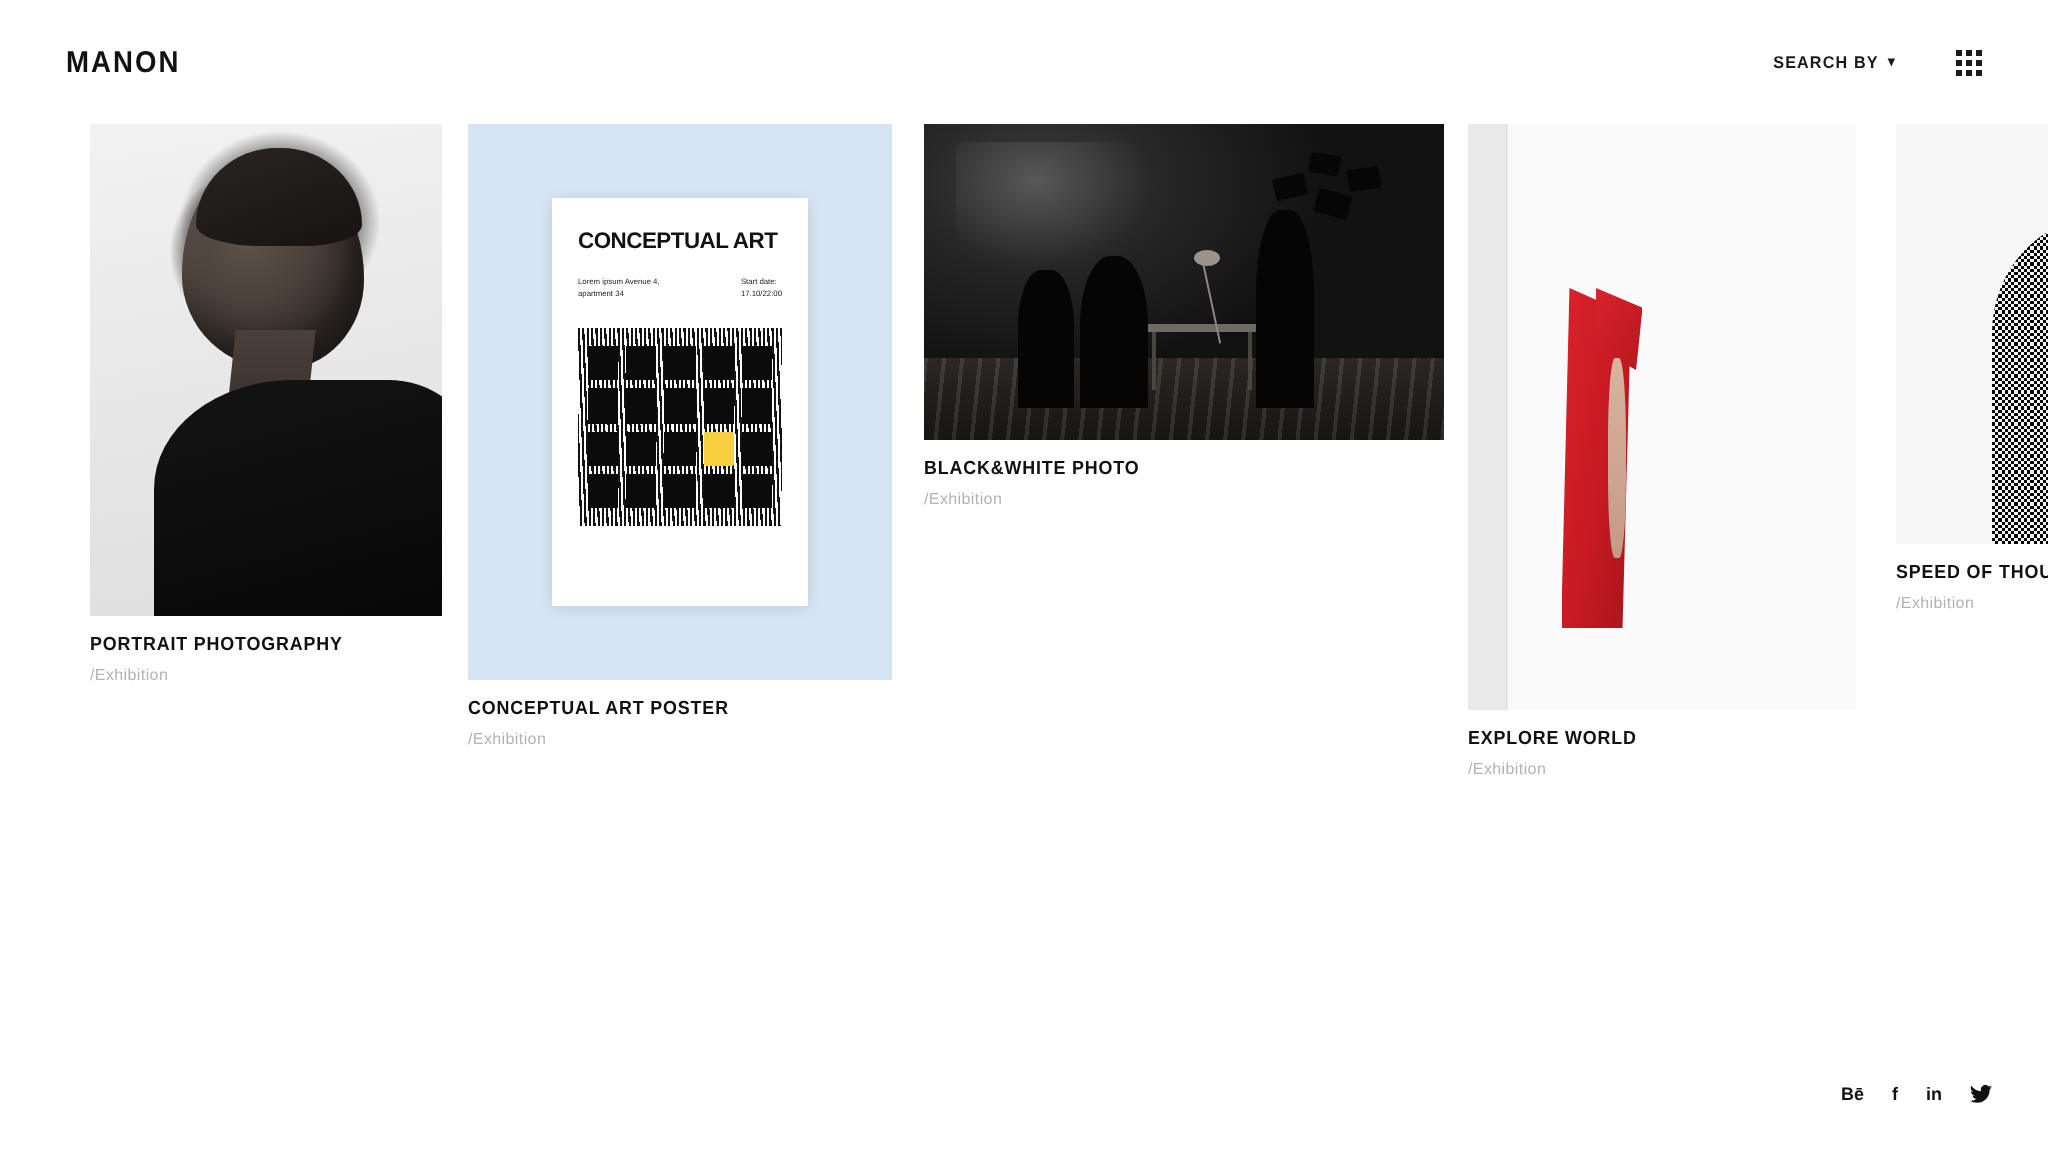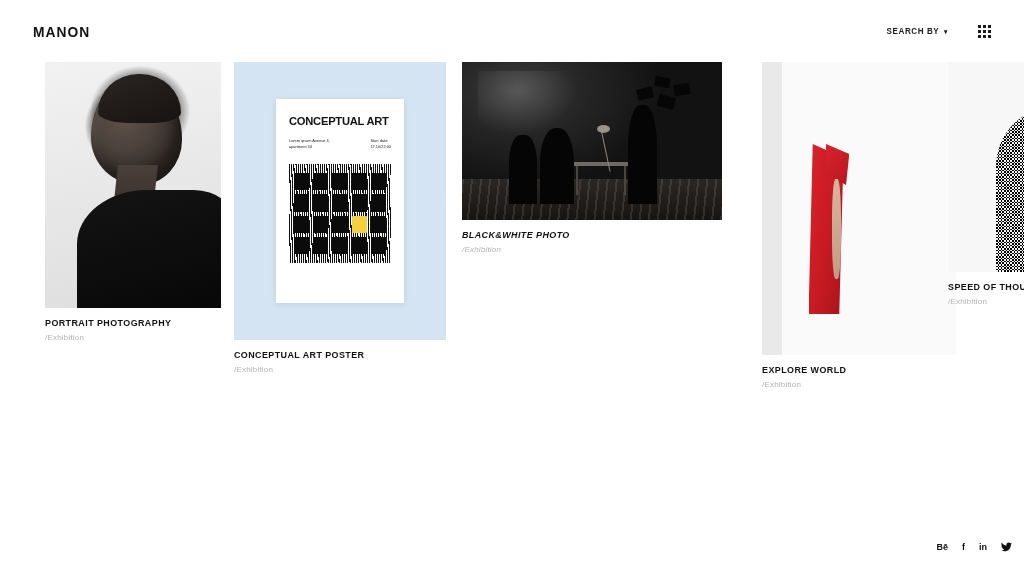--- a/index.html
+++ b/index.html
@@ -109,24 +109,24 @@
     color: #b3b3b3;
   }
 
   
   #card-portrait  { left: 33px;  top: 62px;  width: 156px; }
   #card-portrait  .thumb { width: 176px; height: 246px; }
 
   #card-poster    { left: 222px; top: 62px;  width: 212px; }
   #card-poster    .thumb { width: 212px; height: 278px; background: #d5e4f2; }
 
-  #card-bw        { left: 450px; top: 62px;  width: 260px; font-style: italic; }
+  #card-bw        { left: 450px; top: 62px;  width: 260px; }
   #card-bw        .thumb { width: 260px; height: 158px; }
 
-  #card-explore   { left: 750px; top: 62px;  width: 194px; }
+  #card-explore   { left: 722px; top: 62px;  width: 194px; }
   #card-explore   .thumb { width: 194px; height: 293px; }
 
   #card-speed     { left: 936px; top: 62px;  width: 160px; }
   #card-speed     .thumb { width: 160px; height: 210px; }
 
   
 
   
   .art-portrait {
     position: absolute; inset: 0;
@@ -352,21 +352,21 @@
     color: #111111;
     text-transform: uppercase;
     transform: scaleX(0.88);
     transform-origin: left center;
     white-space: nowrap;
   }
 
   
   .social {
     position: absolute;
-    right: 12px;
+    right: 28px;
     bottom: 28px;
     display: flex;
     align-items: center;
     gap: 14px;
   }
   .social a {
     font-family: "Liberation Sans", sans-serif;
     font-size: 9px;
     font-weight: 700;
     color: #111111;

